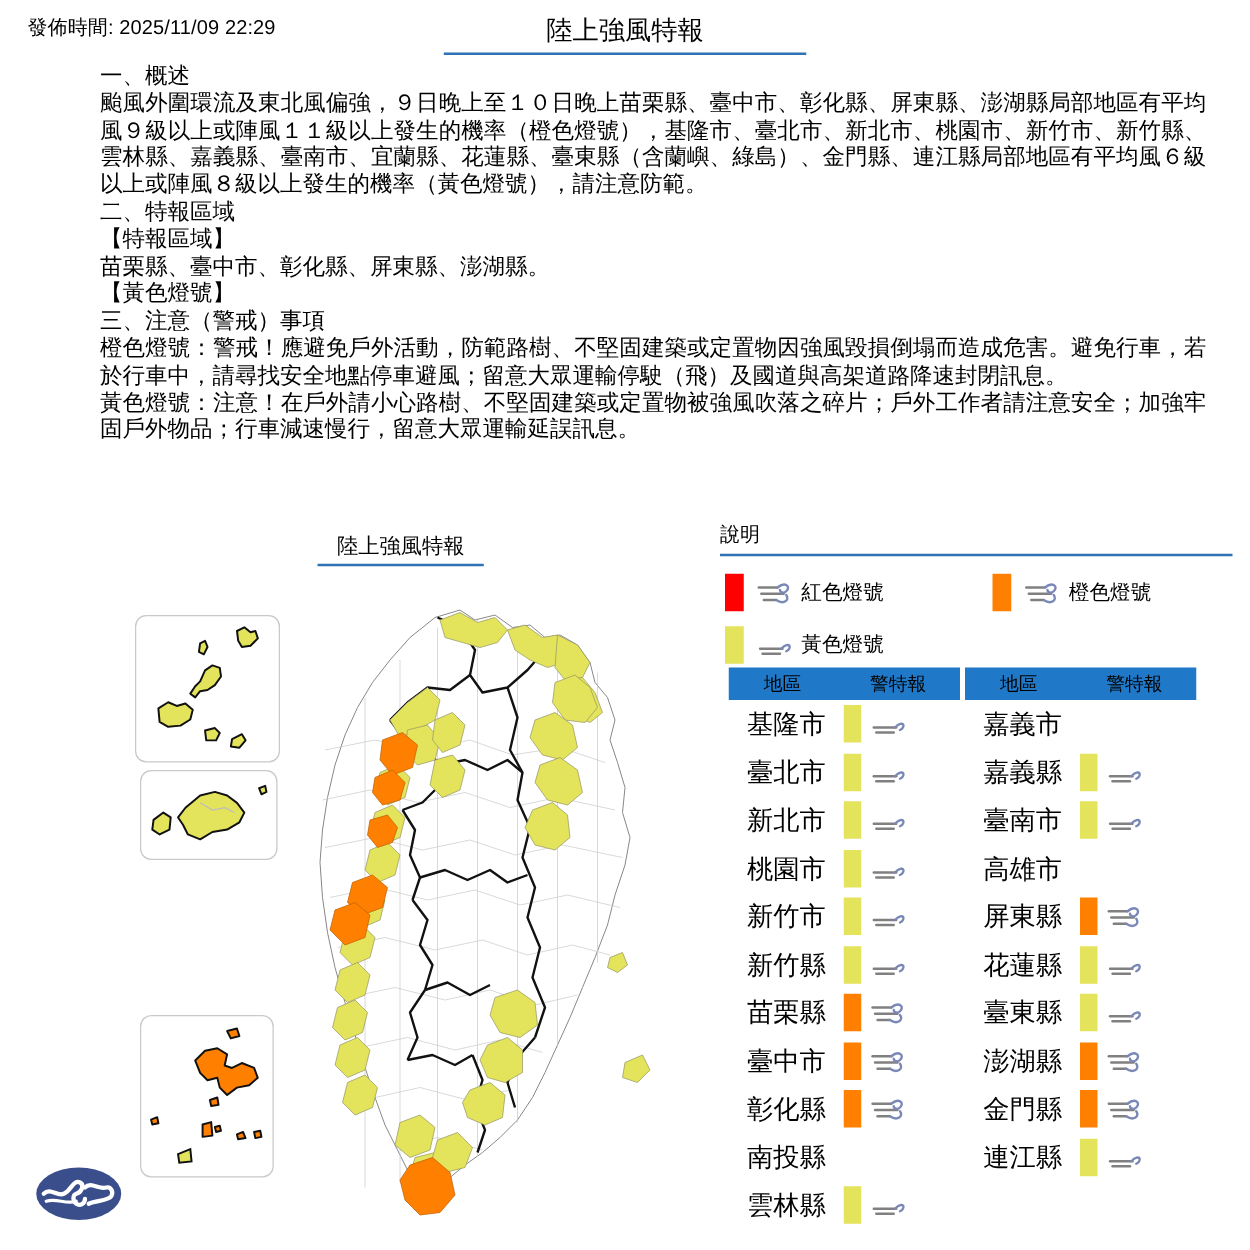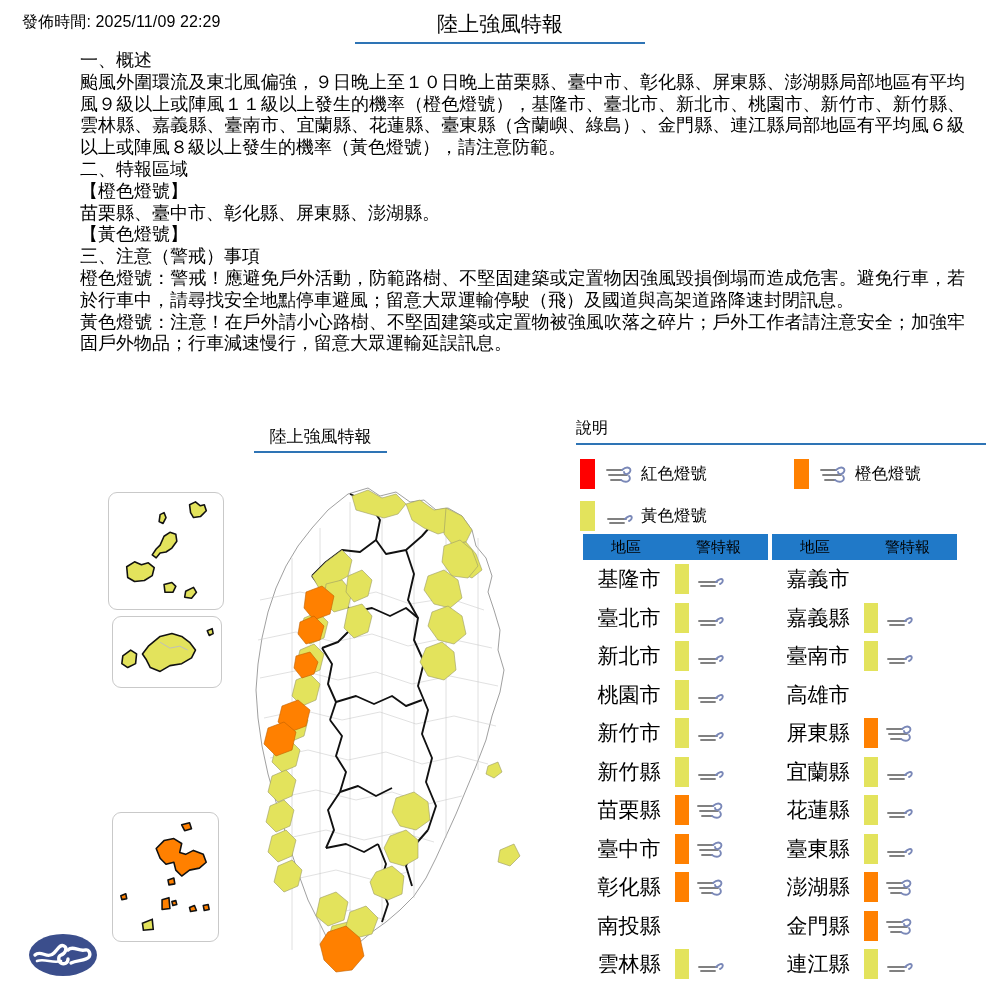--- a/index.html
+++ b/index.html
@@ -105,21 +105,21 @@
 
 <div id="page">
 
   <div id="issue-time">發佈時間: 2025/11/09 22:29</div>
   <div id="doc-title">陸上強風特報</div>
 
   <div id="article">
     <div class="sec-head">一、概述</div>
     <div class="para">颱風外圍環流及東北風偏強，９日晚上至１０日晚上苗栗縣、臺中市、彰化縣、屏東縣、澎湖縣局部地區有平均風９級以上或陣風１１級以上發生的機率（橙色燈號），基隆市、臺北市、新北市、桃園市、新竹市、新竹縣、雲林縣、嘉義縣、臺南市、宜蘭縣、花蓮縣、臺東縣（含蘭嶼、綠島）、金門縣、連江縣局部地區有平均風６級以上或陣風８級以上發生的機率（黃色燈號），請注意防範。</div>
     <div class="sec-head">二、特報區域</div>
-    <div>【橙色燈號】</div>
+    <div>【特報區域】</div>
     <div>苗栗縣、臺中市、彰化縣、屏東縣、澎湖縣。</div>
     <div>【黃色燈號】</div>
     <div class="sec-head">三、注意（警戒）事項</div>
     <div class="para">橙色燈號：警戒！應避免戶外活動，防範路樹、不堅固建築或定置物因強風毀損倒塌而造成危害。避免行車，若於行車中，請尋找安全地點停車避風；留意大眾運輸停駛（飛）及國道與高架道路降速封閉訊息。</div>
     <div class="para">黃色燈號：注意！在戶外請小心路樹、不堅固建築或定置物被強風吹落之碎片；戶外工作者請注意安全；加強牢固戶外物品；行車減速慢行，留意大眾運輸延誤訊息。</div>
   </div>
 
   <div id="map-panel">
     <div id="map-title">陸上強風特報</div>
   </div>
@@ -542,33 +542,20 @@
                     <path d="M6 17 L16 17"></path>
                   </g>
                   <g fill="none" stroke="#7a88b8" stroke-width="1.9" stroke-linecap="round">
                     <path d="M17 7 C23 2, 28 6, 24 10 C22 12, 19 11, 19 9"></path>
                     <path d="M16 17 C22 21, 27 17, 24 13"></path>
                   </g>
                 </svg></span>
             </div>
           </div>
           <div class="trow">
-            <div class="td-region">宜蘭縣</div>
-            <div class="td-warn">
-              <span class="row-sw" style="background: rgb(227, 227, 92);"></span>
-              <span class="row-ico"><svg viewBox="0 0 30 22">
-                  <g fill="none" stroke="#808080" stroke-width="1.9" stroke-linecap="round">
-                    <path d="M3 14 L21 14"></path>
-                    <path d="M5 18 L19 18"></path>
-                  </g>
-                  <path d="M20 14 C27 7, 29 14, 24 16" fill="none" stroke="#7a88b8" stroke-width="1.9" stroke-linecap="round"></path>
-                </svg></span>
-            </div>
-          </div>
-          <div class="trow">
             <div class="td-region">花蓮縣</div>
             <div class="td-warn">
               <span class="row-sw" style="background: rgb(227, 227, 92);"></span>
               <span class="row-ico"><svg viewBox="0 0 30 22">
                   <g fill="none" stroke="#808080" stroke-width="1.9" stroke-linecap="round">
                     <path d="M3 14 L21 14"></path>
                     <path d="M5 18 L19 18"></path>
                   </g>
                   <path d="M20 14 C27 7, 29 14, 24 16" fill="none" stroke="#7a88b8" stroke-width="1.9" stroke-linecap="round"></path>
                 </svg></span>

